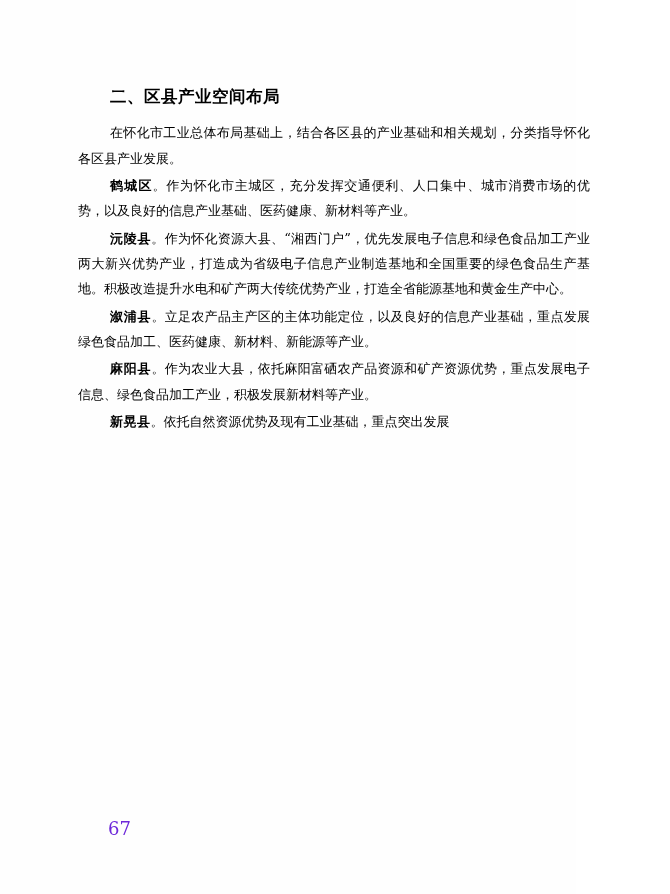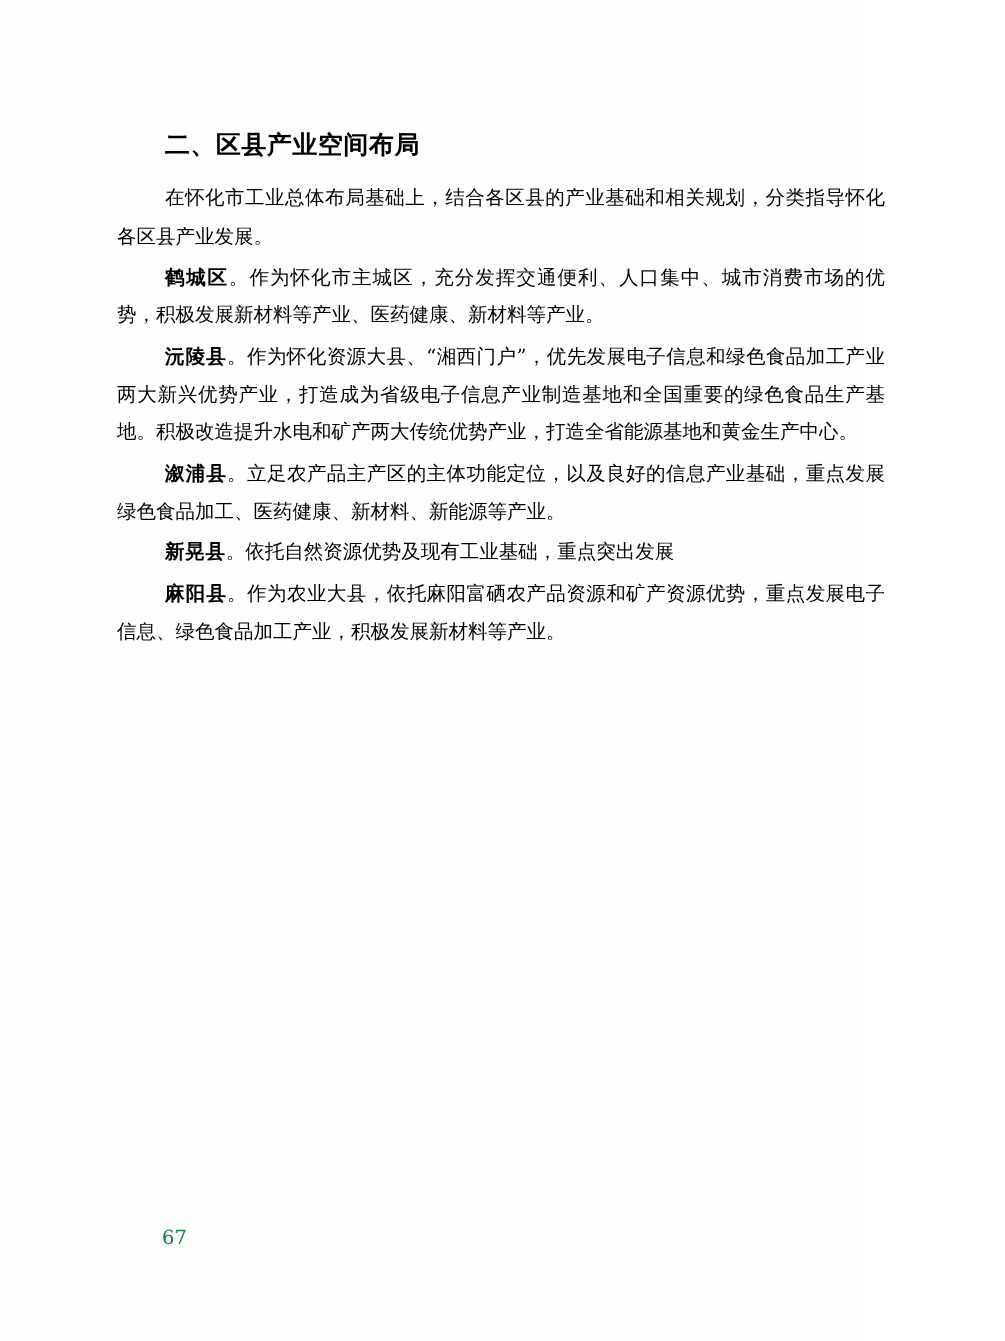--- a/index.html
+++ b/index.html
@@ -48,44 +48,44 @@
     font-family: "DejaVu Serif", "Liberation Serif", serif;
   }
   .para .lead {
     font-weight: bold;
     letter-spacing: 0.5px;
   }
   .page-number {
     position: absolute;
     left: 108px;
     top: 818px;
-    font-size: 13px;
+    font-size: 18px;
     font-family: "DejaVu Serif", "Liberation Serif", serif;
-    color: #15803d;
+    color: #6d28d9;
   }
 </style>
 </head>
 <body>
 
 <div class="page">
 
   <div class="content">
 
     <h2 class="heading">二、区县产业空间布局</h2>
 
     <p class="para"><span>在怀化市工业总体布局基础上，结合各区县的产业基础和相关规划，分类指导怀化各区县产业发展。</span></p>
 
-    <p class="para"><span class="lead">鹤城区</span><span>。作为怀化市主城区，充分发挥交通便利、人口集中、城市消费市场的优势，积极发展新材料等产业、医药健康、新材料等产业。</span></p>
+    <p class="para"><span class="lead">鹤城区</span><span>。作为怀化市主城区，充分发挥交通便利、人口集中、城市消费市场的优势，以及良好的信息产业基础、医药健康、新材料等产业。</span></p>
 
     <p class="para"><span class="lead">沅陵县</span><span>。作为怀化资源大县、“湘西门户”，优先发展电子信息和绿色食品加工产业两大新兴优势产业，打造成为省级电子信息产业制造基地和全国重要的绿色食品生产基地。积极改造提升水电和矿产两大传统优势产业，打造全省能源基地和黄金生产中心。</span></p>
 
 
     <p class="para"><span class="lead">溆浦县</span><span>。立足农产品主产区的主体功能定位，以及良好的信息产业基础，重点发展绿色食品加工、医药健康、新材料、新能源等产业。</span></p>
 
+    <p class="para"><span class="lead">麻阳县</span><span>。作为农业大县，依托麻阳富硒农产品资源和矿产资源优势，重点发展电子信息、绿色食品加工产业，积极发展新材料等产业。</span></p>
+
     <p class="para"><span class="lead">新晃县</span><span>。依托自然资源优势及现有工业基础，重点突出发展</span></p>
-
-    <p class="para"><span class="lead">麻阳县</span><span>。作为农业大县，依托麻阳富硒农产品资源和矿产资源优势，重点发展电子信息、绿色食品加工产业，积极发展新材料等产业。</span></p>
 
   </div>
 
   <div class="page-number">67</div>
 
 </div>
 
 </body></html>

